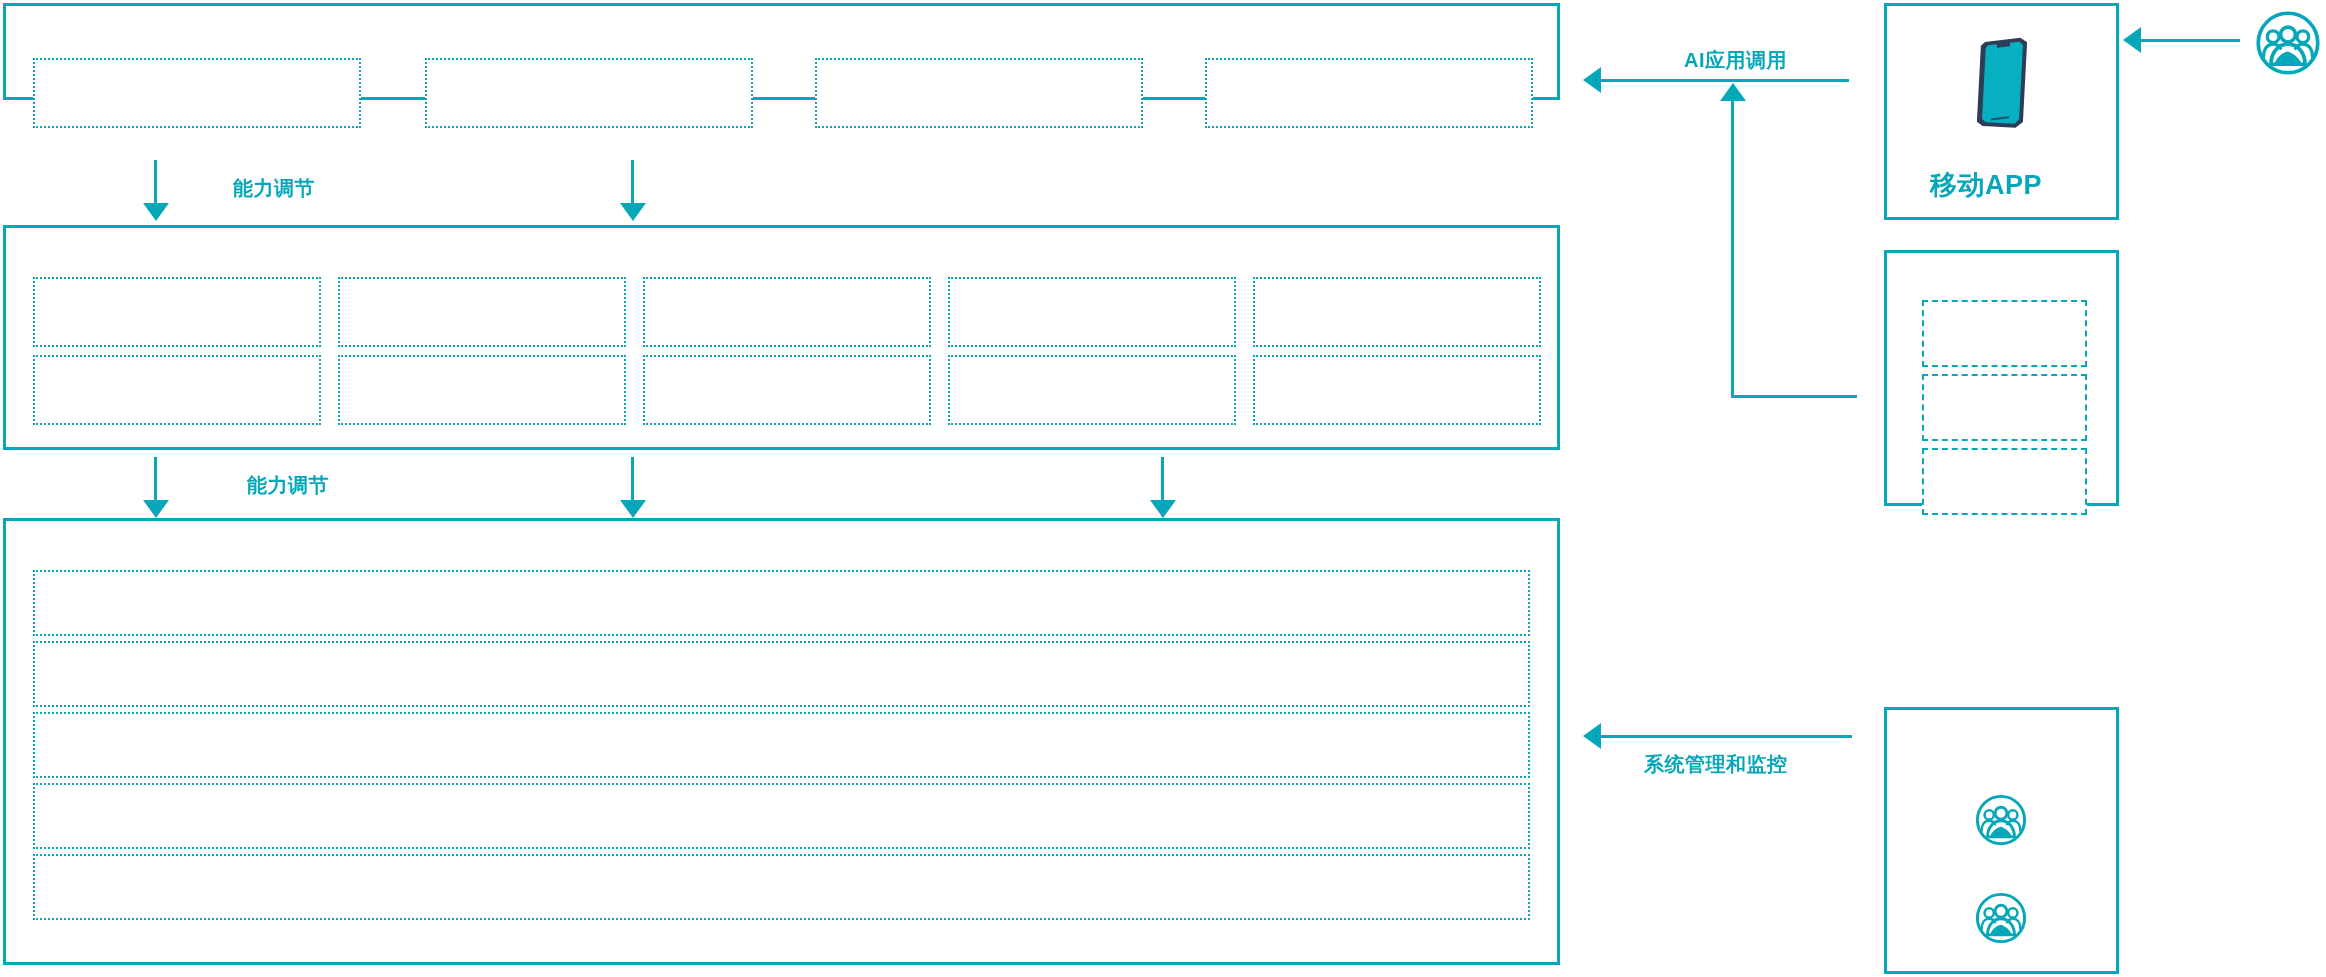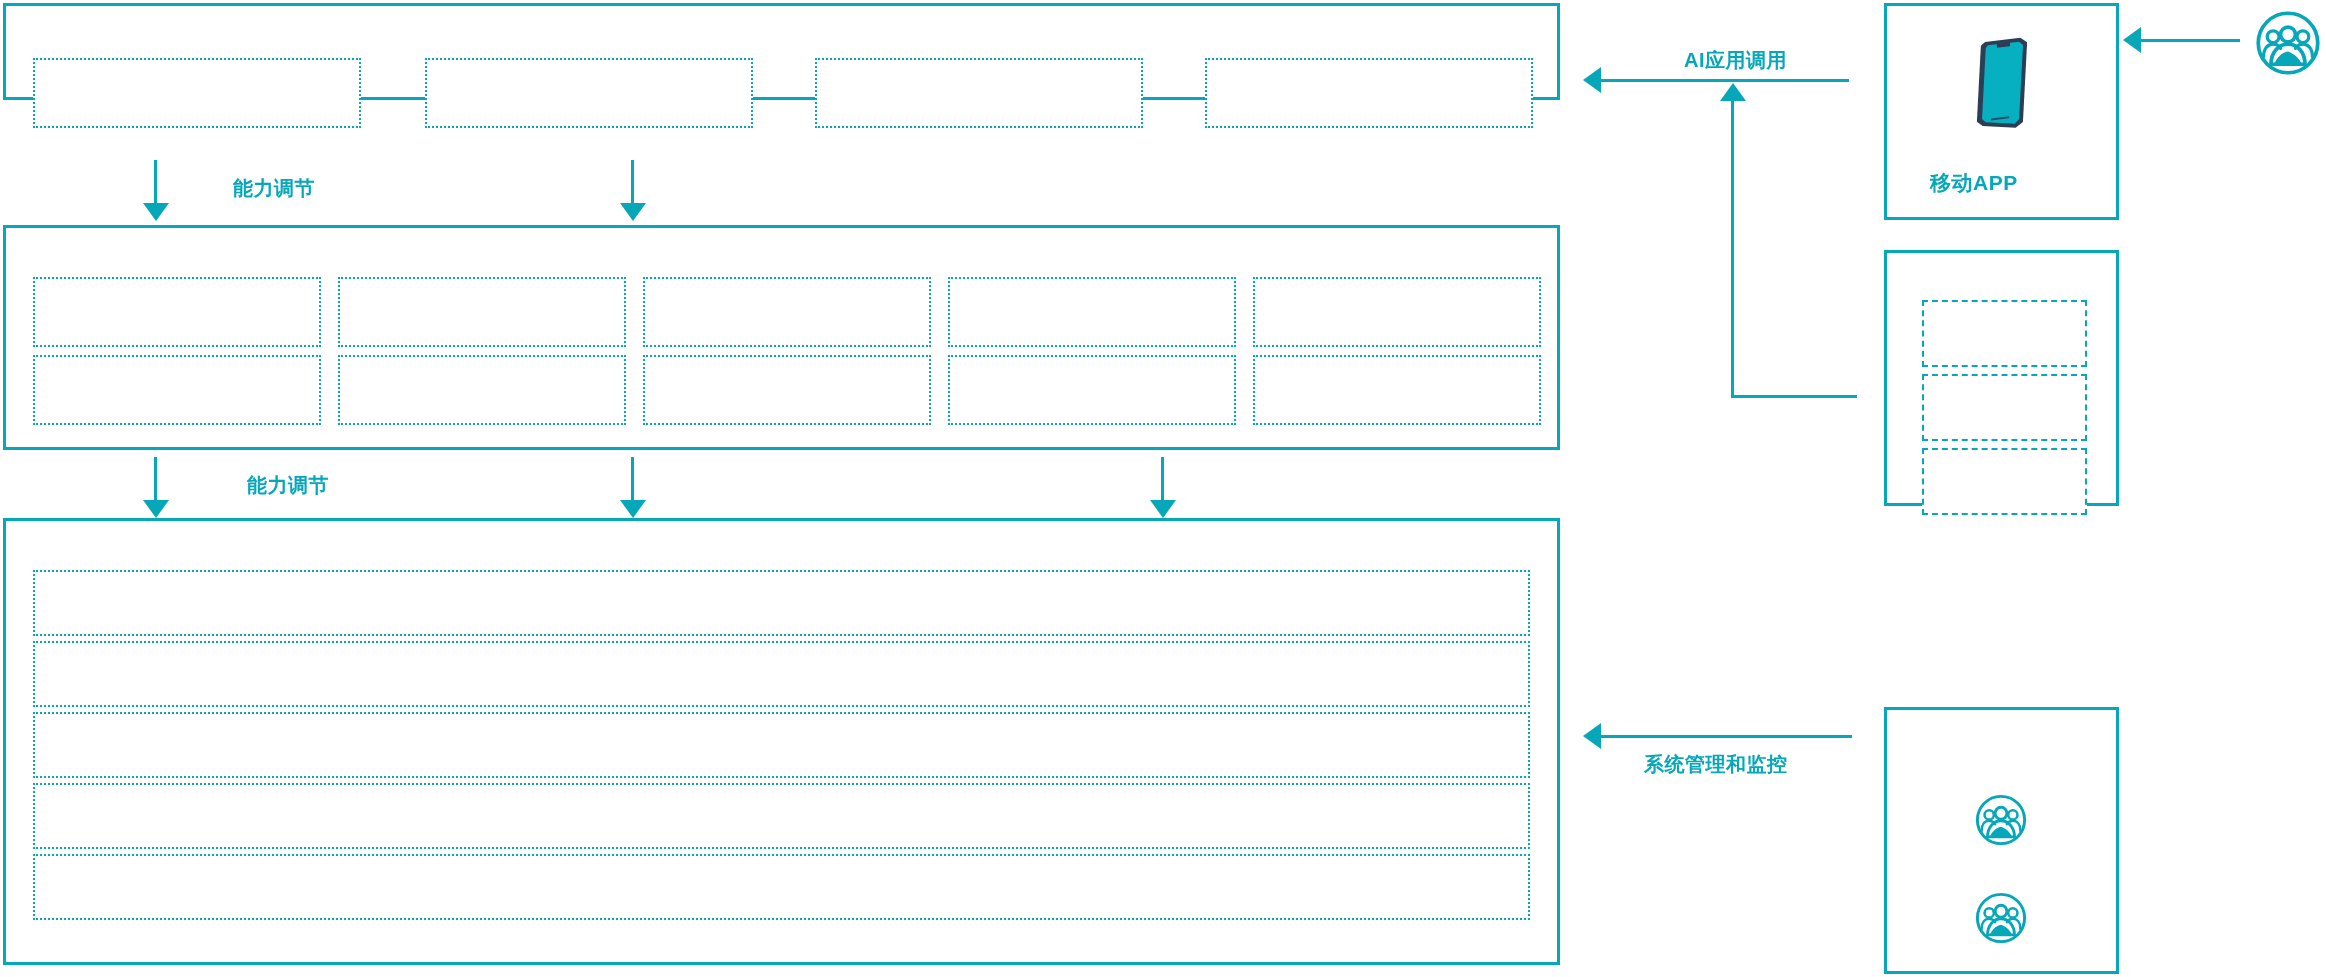--- a/index.html
+++ b/index.html
@@ -162,21 +162,21 @@
 
         <path d="M11 13 L42 8 L46 11 L46 85 L42 90 L13 90 L9 87 L9 16 Z" fill="#06b0c0"></path>
 
         <path d="M20 11 L33 9 L33 13 L20 15 Z" fill="#2c3e56"></path>
 
         <path d="M18 86 L36 83 L36 85 L18 88 Z" fill="#2c3e56" opacity="0.85"></path>
       </g>
     </svg>
   </div>
 
-  <span class="label" style="left:1930px; top:172px; font-size:21px;">移动APP</span>
+  <span class="label" style="left:1930px; top:172px; font-size:27px;">移动APP</span>
 
   <div class="hline" style="left:2140px; top:39px; width:100px;"></div>
   <div class="arrow-left" style="left:2123px; top:27px;"></div>
 
   <div class="icon-users" style="left:2254px; top:9px; width:68px; height:68px;">
     <svg width="68" height="68" viewBox="0 0 64 64" xmlns="http://www.w3.org/2000/svg">
       <circle cx="32" cy="32" r="28" fill="none" stroke="#06a7b9" stroke-width="3.5"></circle>
 
       <circle cx="18" cy="26" r="5.5" fill="none" stroke="#06a7b9" stroke-width="3"></circle>
       <path d="M9 45 C9 37 13 33 18 33 C21 33 23.5 34.5 25 37" fill="none" stroke="#06a7b9" stroke-width="3" stroke-linecap="round"></path>

